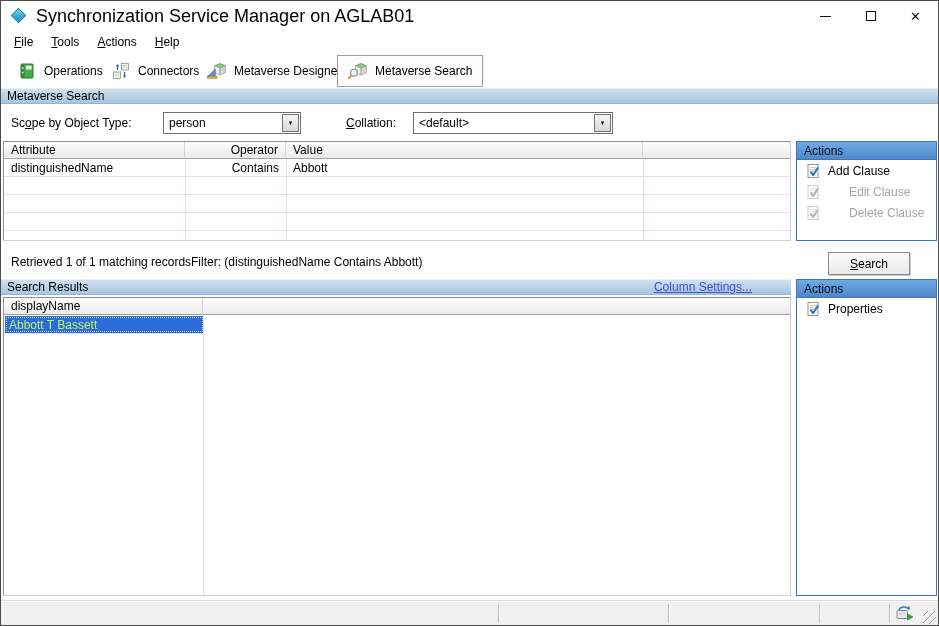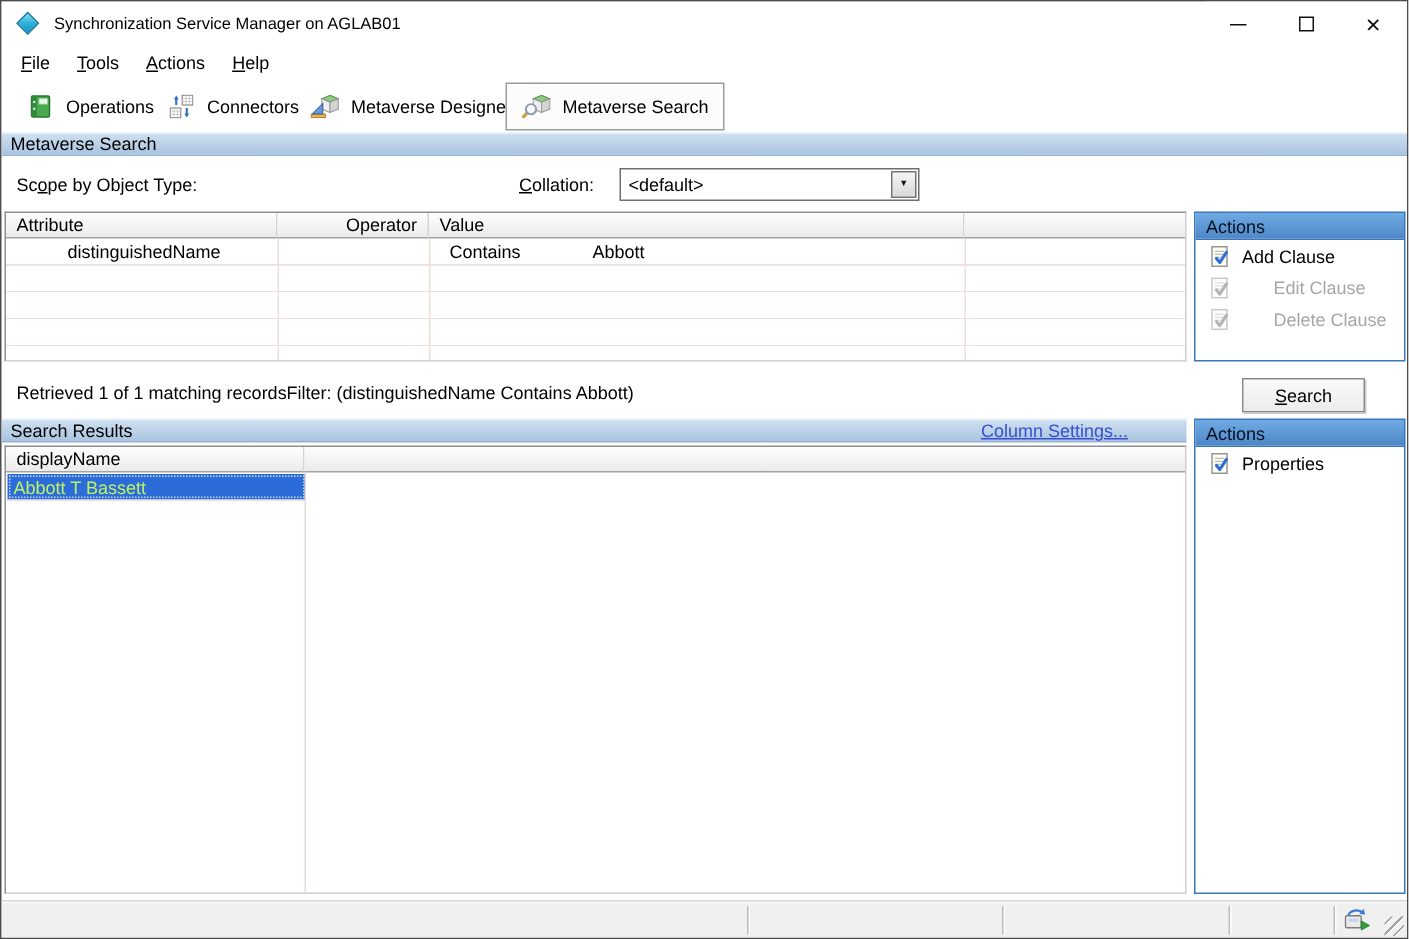--- a/index.html
+++ b/index.html
@@ -14,21 +14,21 @@
   }
   
   .titlebar { position: absolute; left:0; top:0; right:0; height:30px; background:#fff; display:flex; align-items:center; }
   .app-icon-wrap { width:16px; height:16px; margin-left:10px; position:relative; flex:0 0 auto; }
   .app-icon-diamond {
     position:absolute; left:2px; top:2px; width:11px; height:11px;
     transform: rotate(45deg);
     background: linear-gradient(135deg,#8fe0f4 0%, #35b4da 45%, #148fbc 100%);
     border:1px solid #0d7aa6;
   }
-  .title-text { margin-left:9px; font-size:11px; }
+  .title-text { margin-left:9px; font-size:18px; }
   .caption { margin-left:auto; display:flex; height:100%; }
   .cap-btn { width:45px; height:100%; display:flex; align-items:center; justify-content:center; background:#fff; }
   .min-glyph { width:11px; border-top:1px solid #111; display:block; }
   .max-glyph { width:10px; height:10px; border:1px solid #111; display:block; }
   .close-glyph { font-size:13px; line-height:13px; color:#111; }
   
   .menubar { position:absolute; top:30px; left:0; right:0; height:22px; background:#fff; display:flex; align-items:center; padding-left:4px; }
   .menu-item { padding:3px 9px; white-space:nowrap; }
   .accel { text-decoration: underline; }
   
@@ -71,21 +71,21 @@
   .g-hcell {
     background: linear-gradient(#fefefe,#ebebeb);
     border-right:1px solid #d4d4d4; border-bottom:1px solid #a3a3a3;
     padding:1px 7px 0; white-space:nowrap; overflow:hidden;
   }
   .cg-attr  { width:181px; }
   .cg-op    { width:101px; text-align:right; }
   .cg-val   { width:357px; }
   .g-hrest  { flex:1; background:linear-gradient(#fefefe,#ebebeb); border-bottom:1px solid #a3a3a3; }
   .cg-row { position:absolute; top:17px; left:0; right:0; height:18px; display:flex; align-items:center; border-bottom:1px solid #efdede; }
-  .cg-cell { padding:0 7px; white-space:nowrap; overflow:hidden;margin-left:34px; }
+  .cg-cell { padding:0 7px; white-space:nowrap; overflow:hidden; }
   .cg-empty { position:absolute; left:0; top:35px; right:0; bottom:0;
     background: repeating-linear-gradient(to bottom,#fff 0 17px,#efdede 17px 18px); }
   .cg-vline { position:absolute; top:17px; bottom:0; width:1px; background:#efdede; }
   #cg-v1 { left:181px; } #cg-v2 { left:282px; } #cg-v3 { left:639px; }
   
   .actions-panel { position:absolute; left:795px; width:141px; border:1px solid #3a76bb; background:#fff; }
   #panel-clauses { top:140px; height:100px; }
   #panel-results { top:278px; height:317px; }
   .panel-header {
     height:18px; display:flex; align-items:center; padding:0 7px; color:#05101f;
@@ -208,20 +208,24 @@
       <span>Metaverse Search</span>
     </div>
   </div>
 
   <div class="section-header" id="ms-header">
     <span>Metaverse Search</span>
   </div>
 
   <div class="scope-row">
     <span class="field-label" id="scope-label"><span>Sc</span><span class="accel">o</span><span>pe by Object Type:</span></span>
+    <div class="combo" id="scope-combo">
+      <span class="combo-value">person</span>
+      <span class="combo-arrow">▼</span>
+    </div>
     <span class="field-label" id="collation-label"><span></span><span class="accel">C</span><span>ollation:</span></span>
     <div class="combo" id="collation-combo">
       <span class="combo-value">&lt;default&gt;</span>
       <span class="combo-arrow">▼</span>
     </div>
   </div>
 
   <div class="grid-box" id="clause-grid">
     <div class="g-header">
       <div class="g-hcell cg-attr">Attribute</div>

